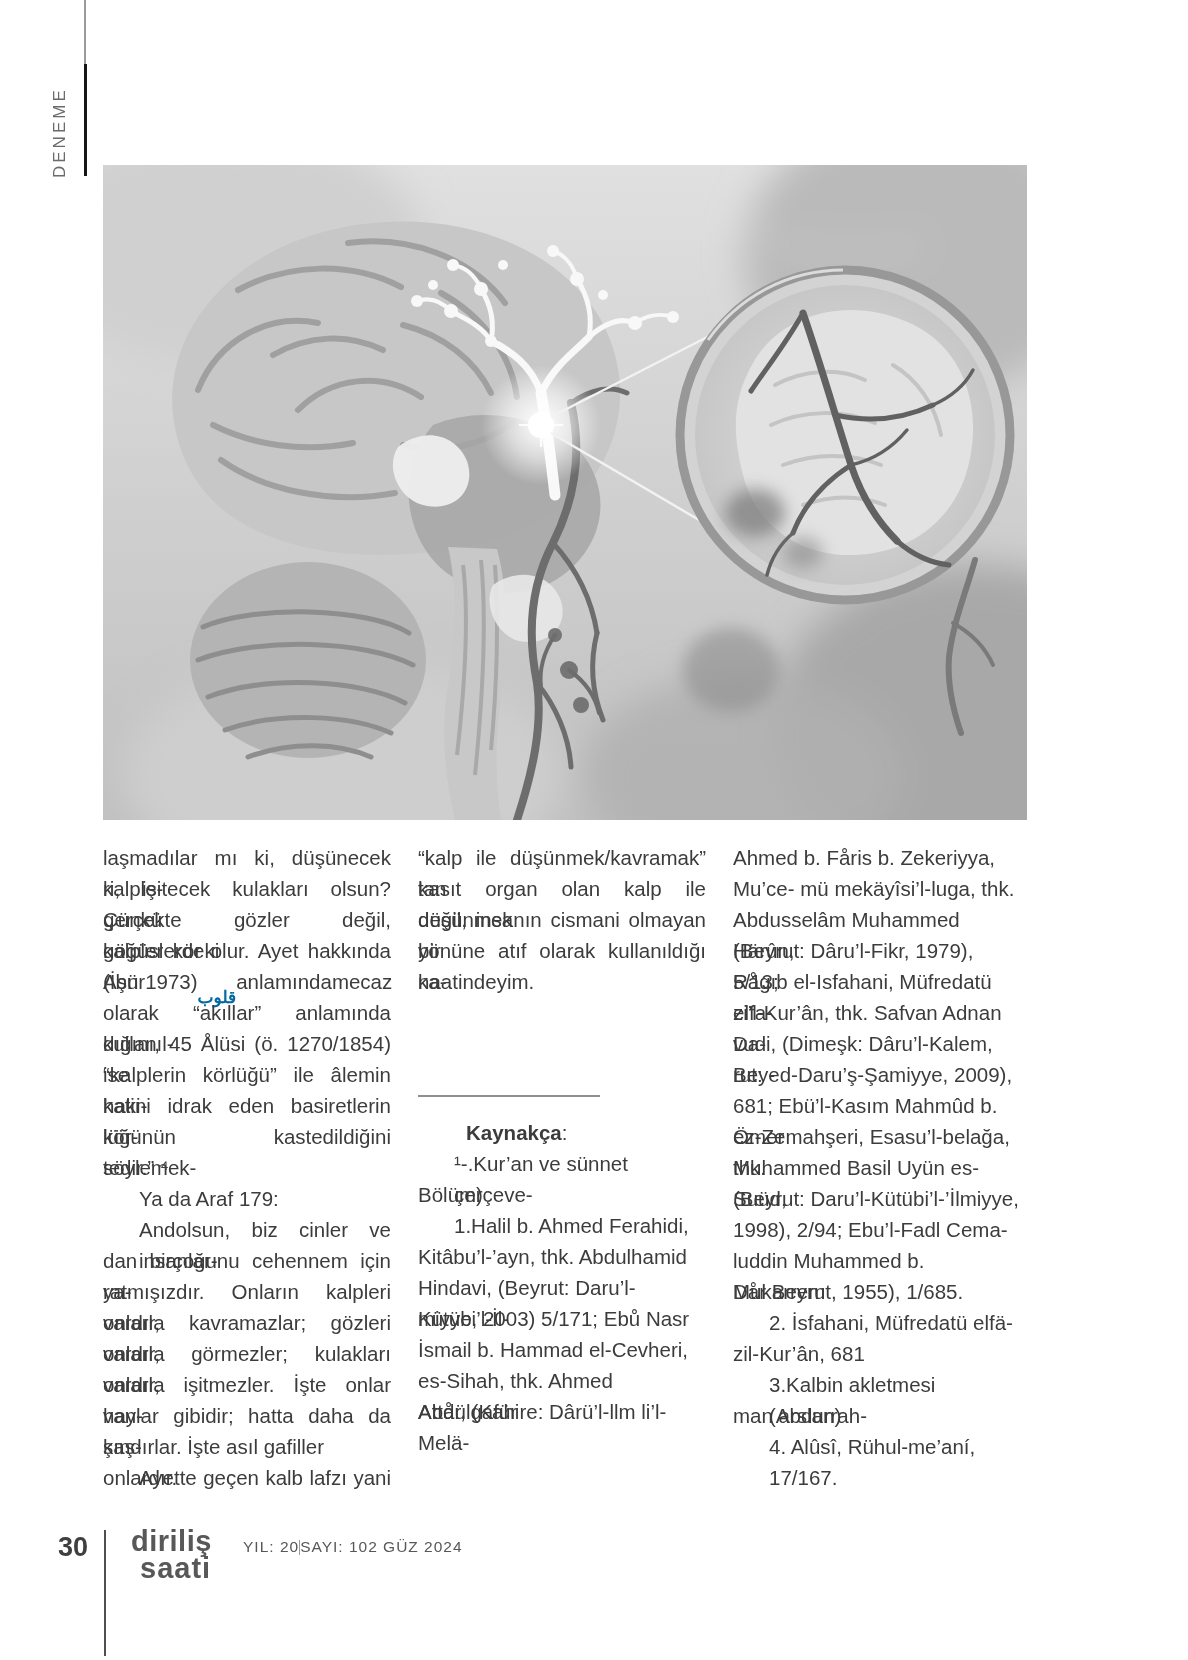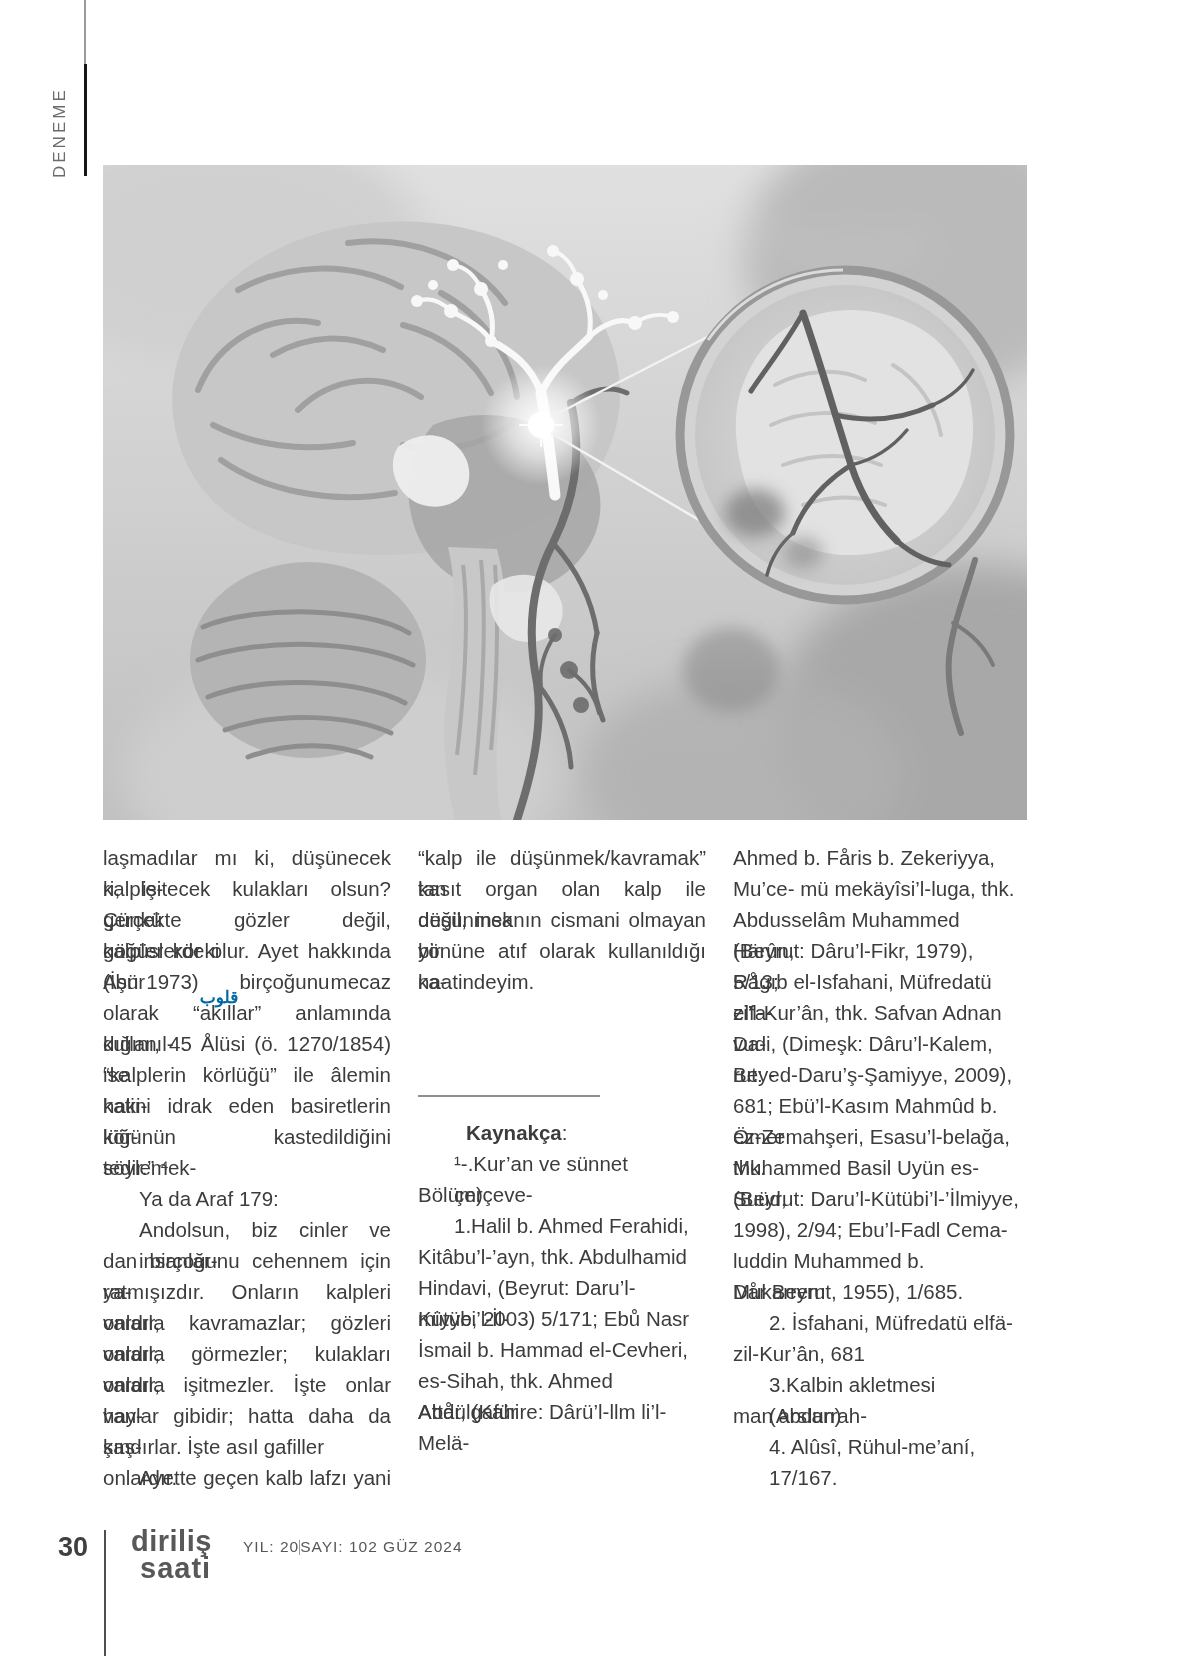--- a/index.html
+++ b/index.html
@@ -200,21 +200,21 @@
 
   <div class="col col1">
     <div class="ln j">laşmadılar mı ki, düşünecek kalple-</div>
     <div class="ln j">ri, işitecek kulakları olsun? Çünkü</div>
     <div class="ln j">gerçekte gözler değil, göğüslerdeki</div>
     <div class="ln j">kalpler kör olur. Ayet hakkında (İbn</div>
     <div class="ln flexline">
       <span>Aşür</span>
       <span>1973)</span>
       <span class="ar">قلوب</span>
-      <span>birçoğunu</span>
+      <span>anlamında</span>
       <span>mecaz</span>
     </div>
     <div class="ln j">olarak “akıllar” anlamında kullanıl-</div>
     <div class="ln j">dığını, 45 Ålüsi (ö. 1270/1854) ise</div>
     <div class="ln j">“kalplerin körlüğü” ile âlemin haki-</div>
     <div class="ln j">katini idrak eden basiretlerin kör-</div>
     <div class="ln j">lüğünün kastedildiğini söylemek-</div>
     <div class="ln">tedir.” ⁴</div>
     <div class="ln ind">Ya da Araf 179:</div>
     <div class="ln j ind">Andolsun, biz cinler ve insanlar-</div>

